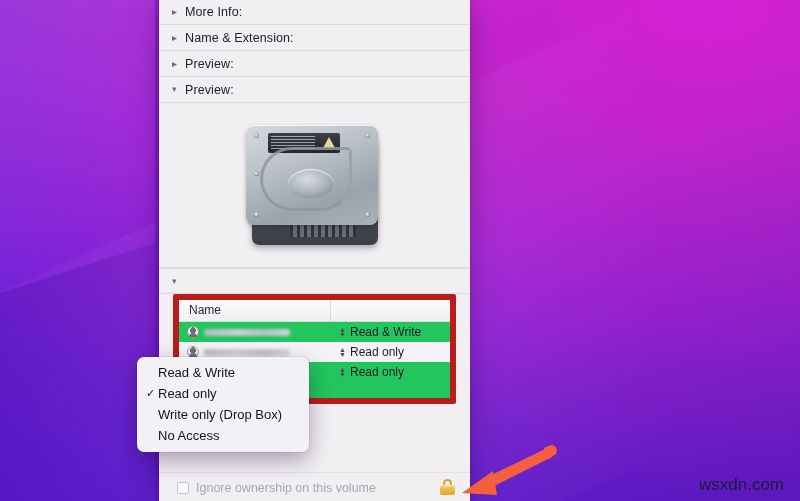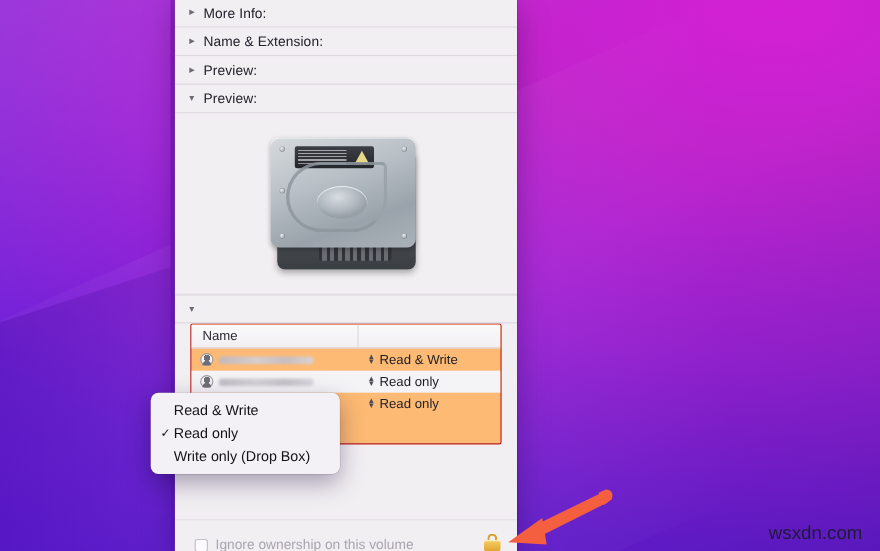--- a/index.html
+++ b/index.html
@@ -179,22 +179,22 @@
 
   #custom-access {
     padding: 8px 0 8px 22px;
     font-size: 12.5px;
     color: #22202a;
   }
 
   
   #perm-table {
     margin: 0 14px;
-    background: #fdba74;
-    border: 1px solid #b91c1c;
+    background: #22c55e;
+    border: 6px solid #b91c1c;
     border-radius: 2px;
     overflow: hidden;
     height: 110px;
   }
   .perm-head {
     display: flex;
     height: 22px;
     background: linear-gradient(180deg,#fbfafb,#f1eff2);
     border-bottom: 1px solid #ddd8de;
     font-size: 12px;
@@ -291,21 +291,21 @@
     color: #4a4852;
   }
 
   
   #info-footer {
     position: absolute;
     left: 0; bottom: 0;
     width: 311px;
     height: 30px;
     display: flex;
-    align-items: flex-end;
+    align-items: center;
     padding: 0 14px 0 18px;
     background: #f2eff3;
     border-top: 1px solid #e4e0e6;
   }
   #ignore-check {
     width: 12px; height: 12px;
     border: 1px solid #c2bdc6;
     border-radius: 2.5px;
     background: #fbfafc;
     flex: 0 0 12px;
@@ -521,20 +521,24 @@
       <span>Read &amp; Write</span>
     </div>
     <div class="menu-item">
       <span class="menu-check">✓</span>
       <span>Read only</span>
     </div>
     <div class="menu-item">
       <span class="menu-check"></span>
       <span>Write only (Drop Box)</span>
     </div>
+    <div class="menu-item">
+      <span class="menu-check"></span>
+      <span>No Access</span>
+    </div>
   </div>
 
   <svg id="annot-arrow" viewBox="0 0 106 58">
     <g fill="#f4603f">
       <path d="M101 4 C103 9, 102 12, 98 15 L36 46 L31 36 L95 5 Z"></path>
       <path d="M10 50 L41 28 L45 52 Z"></path>
       <path d="M99 2 C104 2, 106 6, 104 11 L97 16 L92 5 Z"></path>
     </g>
   </svg>
 

